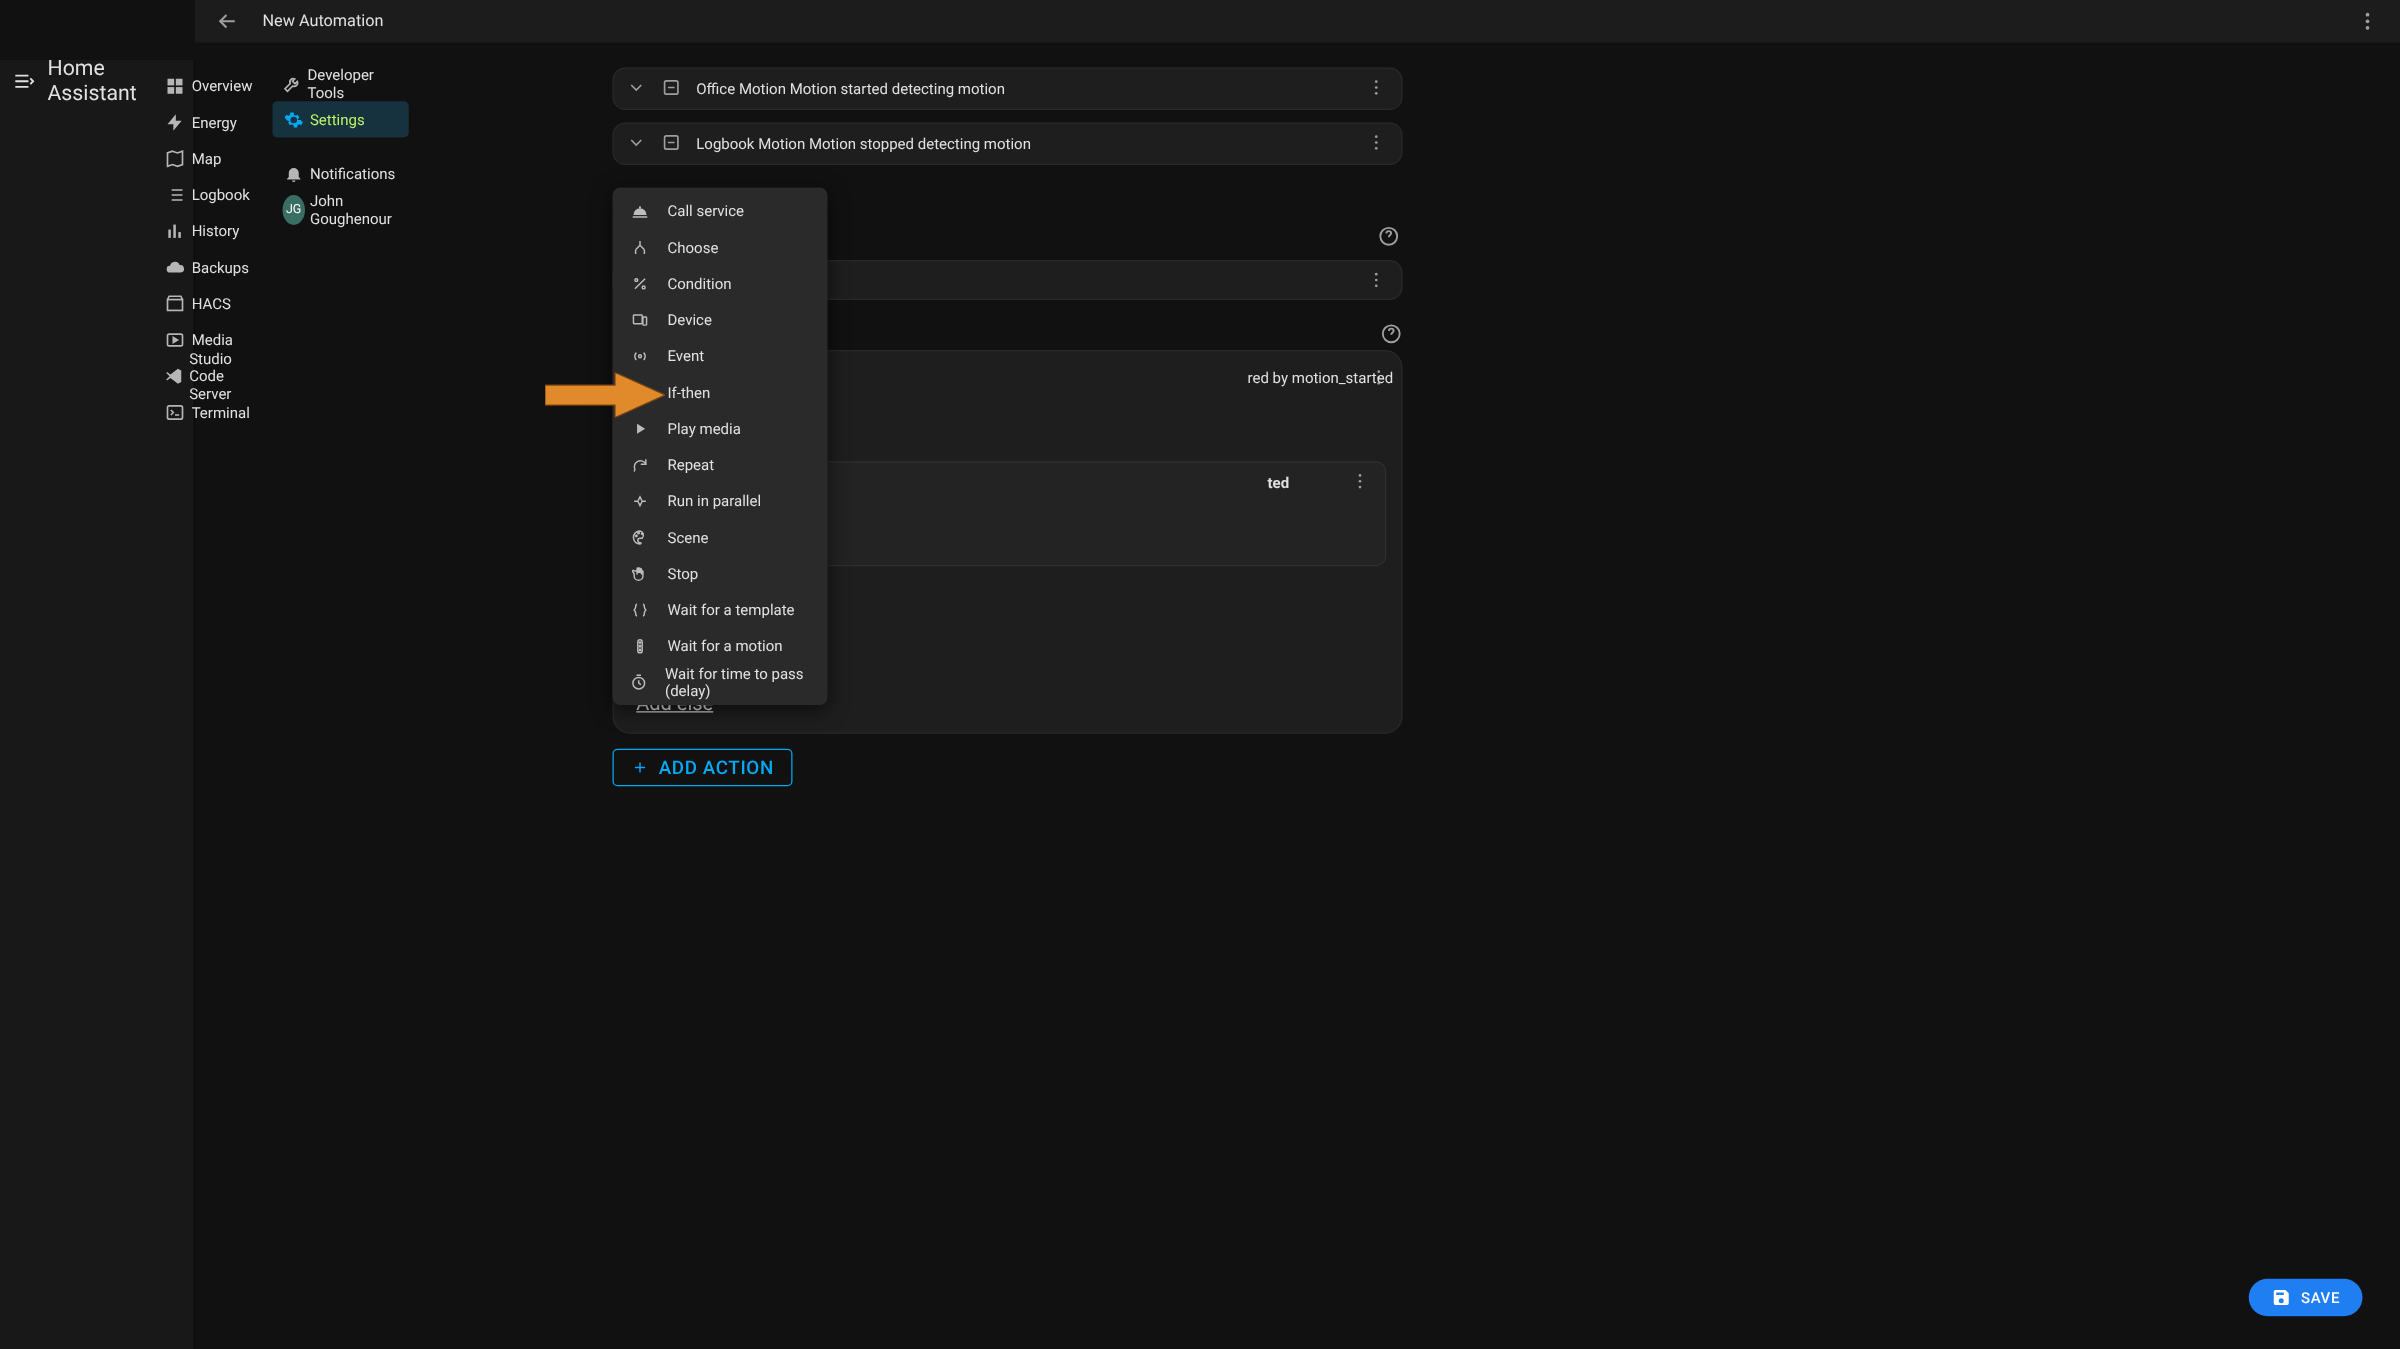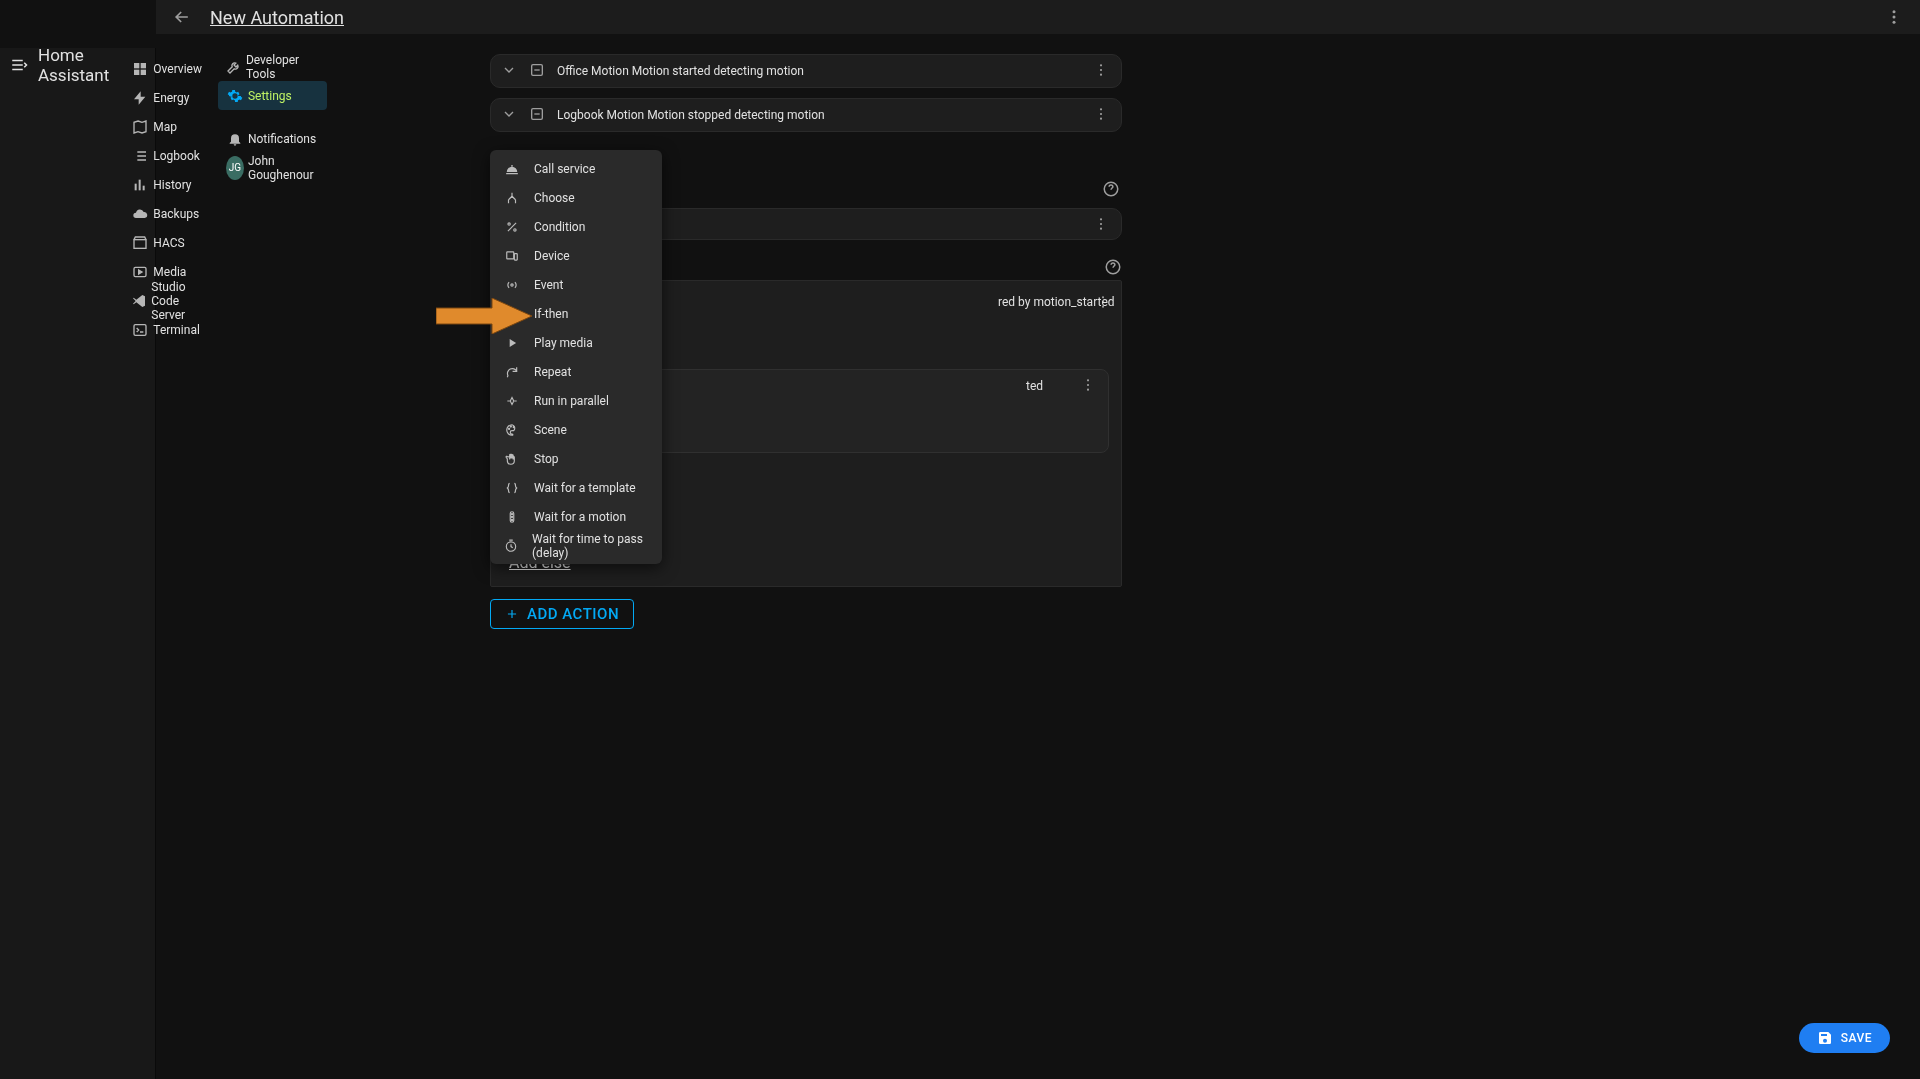--- a/index.html
+++ b/index.html
@@ -29,36 +29,36 @@
   .sb-item .ico{width:18px;height:18px;display:flex;align-items:center;justify-content:center;color:#b6b6b6;}
   .sb-item.active{background:#17323f;color:#bef264;}
   .sb-item.active .ico{color:#03a9f4;}
   .sb-spacer{flex:1;}
   .sb-bottom{padding:4px;display:flex;flex-direction:column;}
   .avatar{width:24px;height:24px;border-radius:50%;background:#3a6d63;color:#fff;font-size:10px;display:flex;align-items:center;justify-content:center;}
   svg{display:block;}
   
   .topbar{position:absolute;left:156px;right:0;top:0;height:34px;display:flex;align-items:center;padding:0 10px;gap:12px;background:var(--bg-panel);}
   .topbar .back{width:32px;height:32px;border-radius:50%;display:flex;align-items:center;justify-content:center;color:var(--fg-dim);cursor:pointer;}
-  .topbar .title{font-size:18px;text-decoration:underline;}
+  .topbar .title{font-size:13px;}
   .topbar .right{margin-left:auto;display:flex;align-items:center;color:var(--fg-dim);}
   .iconbtn{width:32px;height:32px;border-radius:50%;display:flex;align-items:center;justify-content:center;cursor:pointer;}
   
   .main{position:absolute;left:156px;top:34px;right:0;bottom:0;overflow:hidden;}
   .col{position:absolute;left:334px;top:20px;width:632px;}
   .section-head{display:flex;align-items:center;margin:6px 0 8px;}
   .section-head h2{font-size:15px;font-weight:400;margin:0;color:var(--fg);}
   .section-head .help{margin-left:auto;width:20px;height:20px;color:var(--fg-dim);}
   .card{background:var(--bg-card);border:1px solid #2a2a2a;border-radius:10px;margin-bottom:10px;}
   .row{height:32px;display:flex;align-items:center;padding:0 10px;gap:10px;font-size:12px;}
   .row .chev{width:18px;height:18px;color:var(--fg-dim);}
   .row .ricon{width:18px;height:18px;color:var(--fg-dim);}
   .row .more{margin-left:auto;width:18px;height:18px;color:var(--fg-dim);cursor:pointer;}
   .inner-card{background:var(--bg-card-2);border:1px solid #303030;border-radius:8px;margin-bottom:10px;}
-  .if-card{background:var(--bg-card);border:1px solid #2a2a2a;border-radius:2px;padding:8px 10px 14px;}
+  .if-card{background:var(--bg-card);border:1px solid #2a2a2a;border-radius:14px;padding:8px 10px 14px;}
   .if-row{height:26px;display:flex;align-items:center;font-size:12px;}
   .if-sub{color:var(--fg-dim);font-size:12px;margin:6px 0 4px;}
   .link{color:var(--fg);font-size:16px;text-decoration:underline;cursor:pointer;}
   .add-btn{margin-top:12px;display:inline-flex;align-items:center;gap:8px;height:30px;padding:0 14px;border:1px solid #03a9f4;border-radius:4px;color:#03a9f4;font-size:15px;font-weight:500;letter-spacing:.5px;cursor:pointer;background:transparent;}
   
   .menu{position:absolute;left:334px;top:116px;width:172px;background:var(--menu);border-radius:6px;box-shadow:var(--menu-shadow);padding:4px 0;z-index:50;}
   .menu-item{height:29px;display:flex;align-items:center;gap:14px;padding:0 14px;font-size:12px;color:var(--fg);cursor:pointer;}
   .menu-item .mico{width:16px;height:16px;color:#bcbcbc;display:flex;align-items:center;justify-content:center;}
   
   .arrow{position:absolute;left:280px;top:264px;z-index:60;}
@@ -319,21 +319,21 @@
               <circle cx="12" cy="5" r="1.6"></circle>
               <circle cx="12" cy="12" r="1.6"></circle>
               <circle cx="12" cy="19" r="1.6"></circle>
             </svg>
           </span>
       </div>
       <div style="height:30px"></div>
       <div class="if-sub" style="visibility:hidden">x</div>
       <div class="inner-card" style="margin-left:8px;margin-right:2px;height:84px;">
         <div class="row" style="height:32px;justify-content:flex-end;">
-          <span style="position:absolute;left:536px;">ted</span>
+          <span style="position:absolute;left:524px;font-weight:bold;">ted</span>
           <span class="more">
               <svg width="16" height="16" viewBox="0 0 24 24" fill="currentColor">
                 <circle cx="12" cy="5" r="1.6"></circle>
                 <circle cx="12" cy="12" r="1.6"></circle>
                 <circle cx="12" cy="19" r="1.6"></circle>
               </svg>
             </span>
         </div>
       </div>
       <div style="height:90px"></div>

